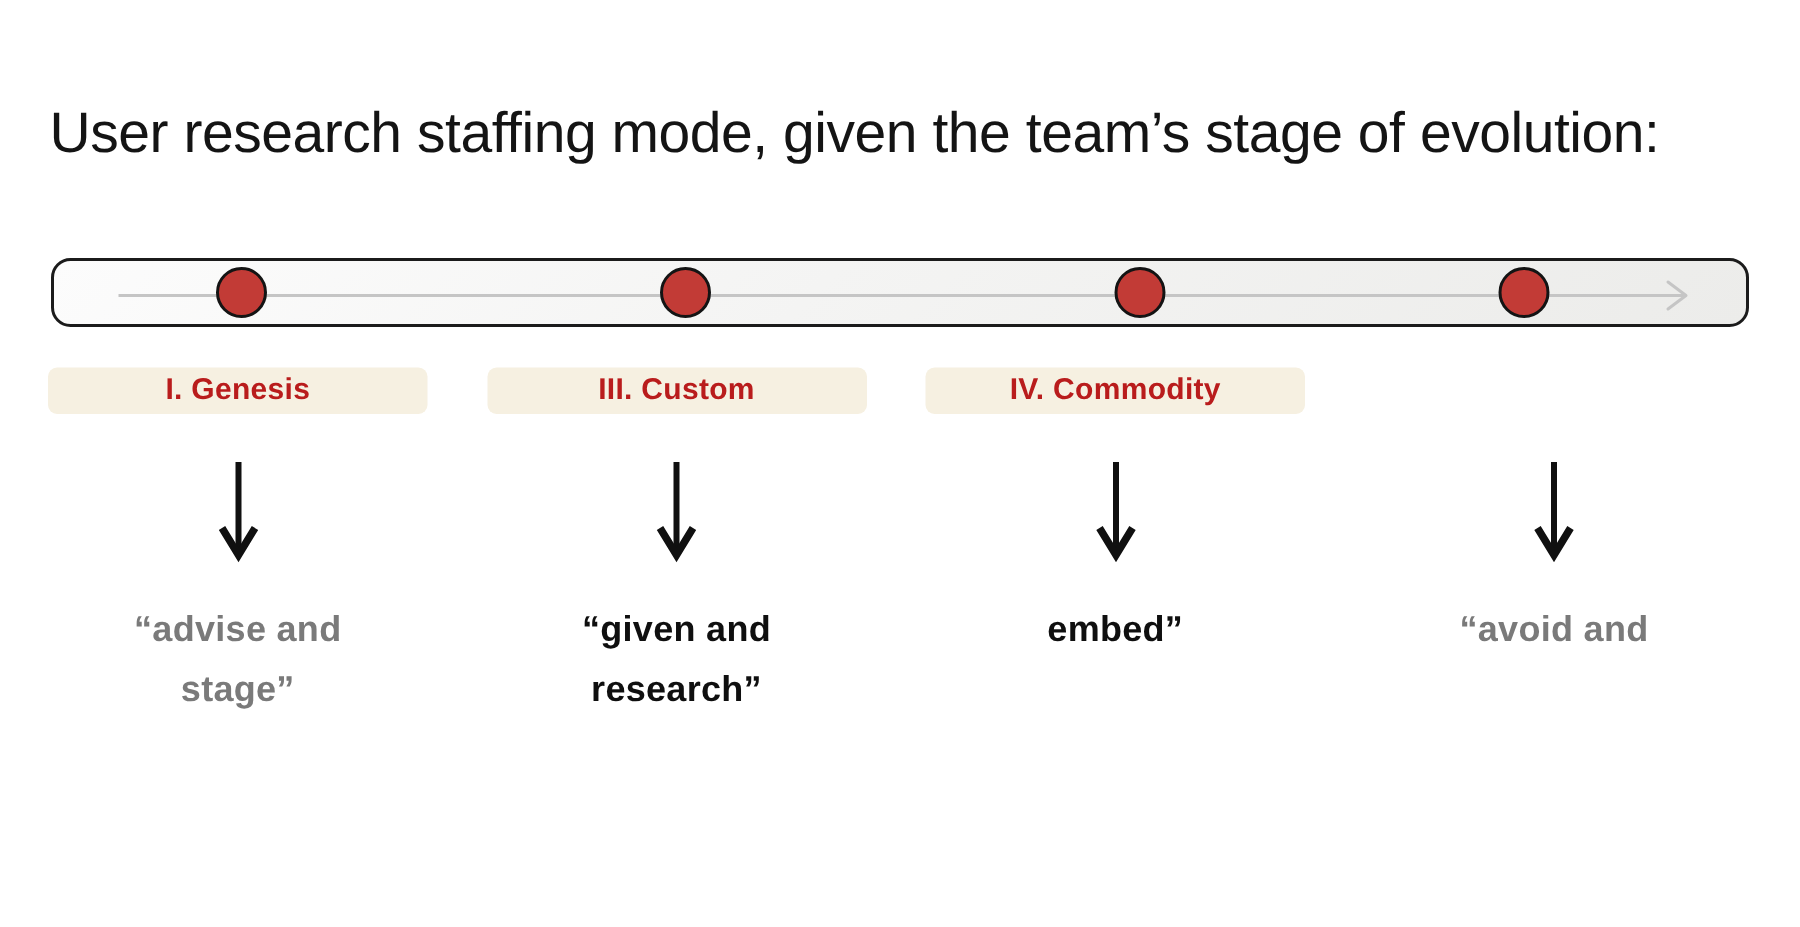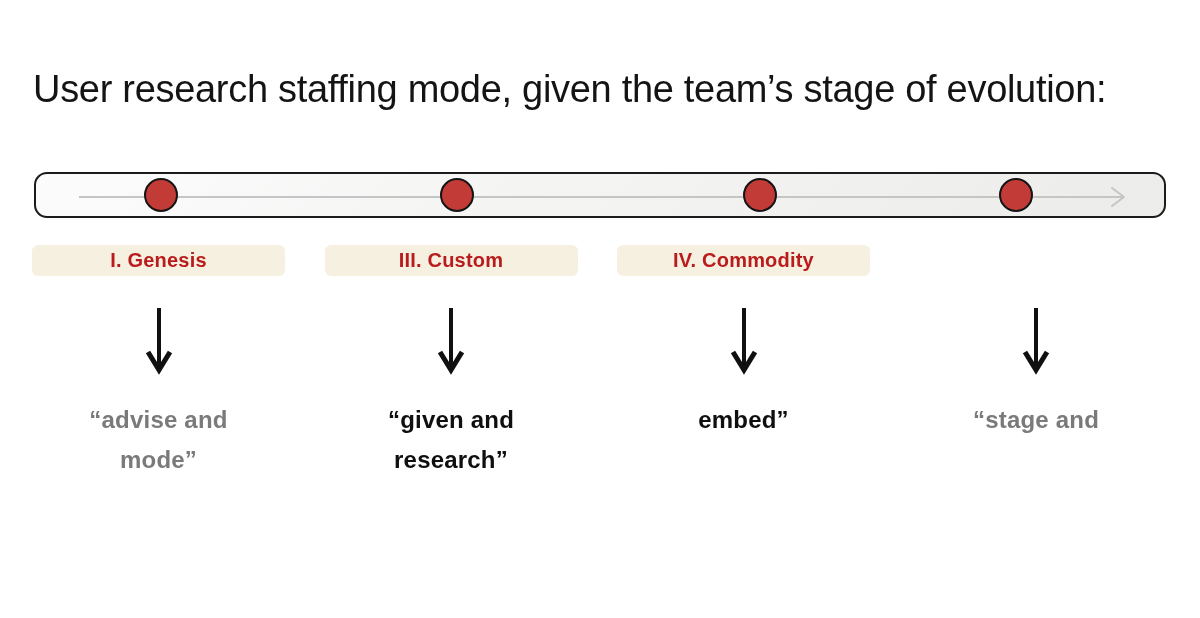--- a/index.html
+++ b/index.html
@@ -134,27 +134,27 @@
       <svg width="28" height="72" viewBox="0 0 28 72">
         <line x1="14" y1="2" x2="14" y2="62" stroke="#101010" stroke-width="4"></line>
         <polyline points="3,46 14,64 25,46" fill="none" stroke="#101010" stroke-width="5" stroke-linejoin="miter"></polyline>
       </svg>
     </div>
   </div>
 
   <div class="grid4 quotes-row">
     <div class="quote dimmed">
       <div>“advise and</div>
-      <div>mode”</div>
+      <div>stage”</div>
     </div>
     <div class="quote strong">
       <div>“given and</div>
       <div>research”</div>
     </div>
     <div class="quote strong">
       <div>embed”</div>
     </div>
     <div class="quote dimmed">
-      <div>“stage and</div>
+      <div>“avoid and</div>
     </div>
   </div>
 
 </div>
 
 </body></html>

